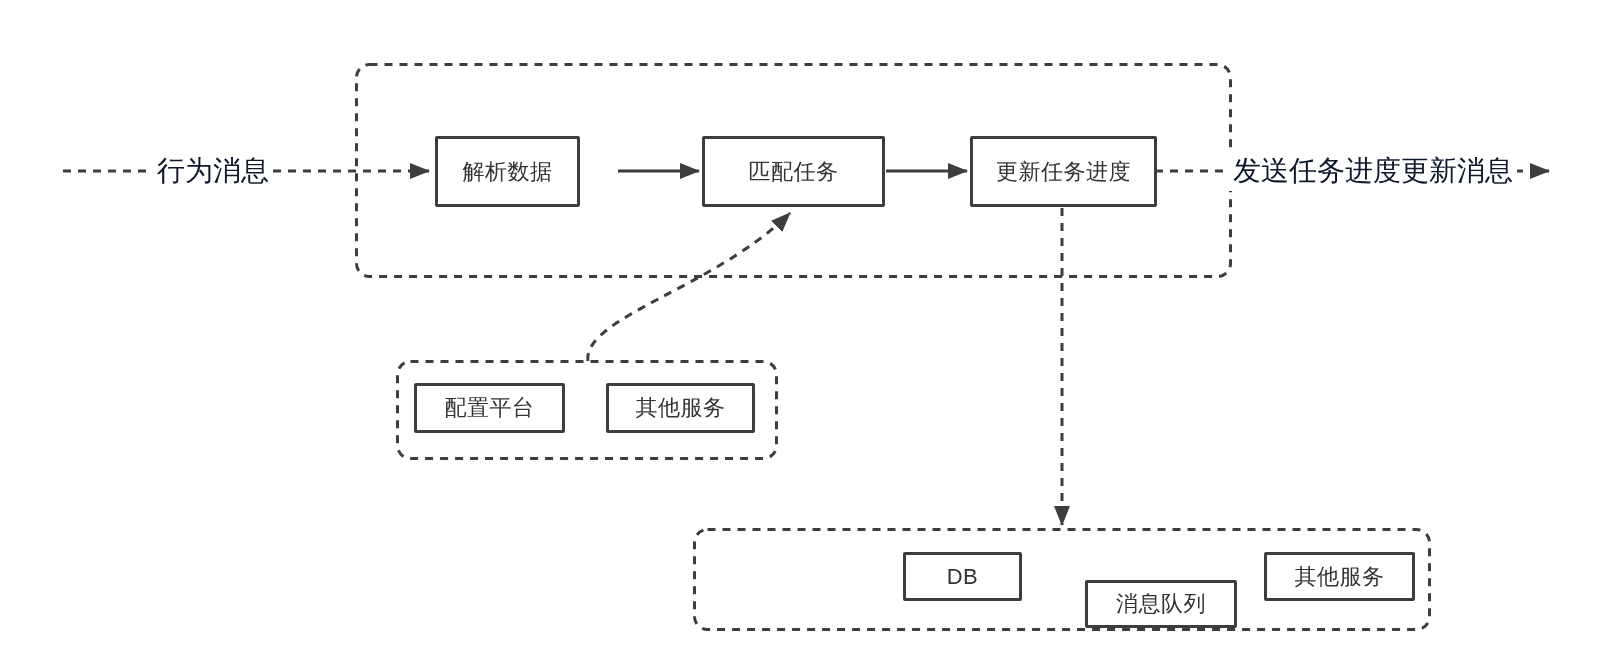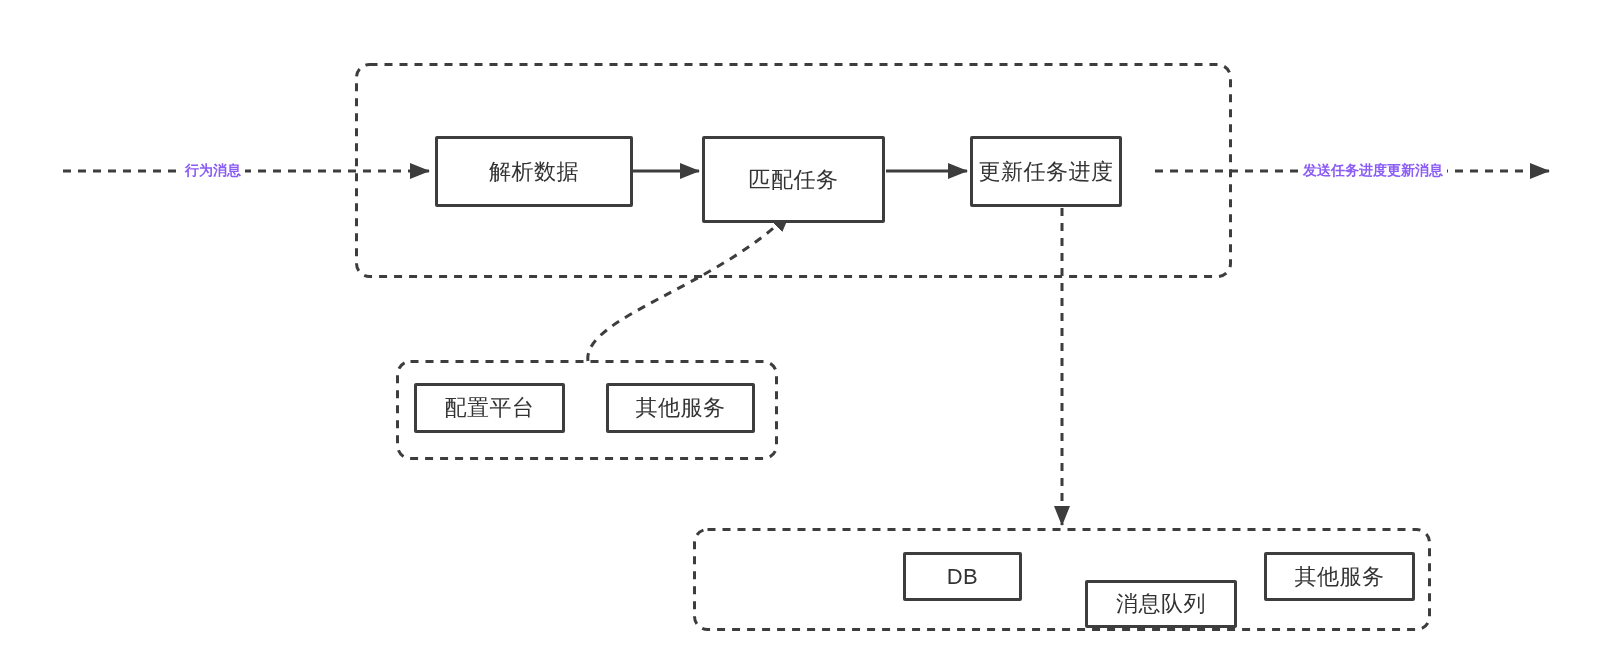--- a/index.html
+++ b/index.html
@@ -41,24 +41,23 @@
     box-sizing: border-box;
     white-space: nowrap;
     letter-spacing: 0.5px;
   }
   .edge-label {
     position: absolute;
     z-index: 3;
     transform: translate(-50%, -50%);
     background: #ffffff;
     padding: 1px 4px;
-    font-size: 14px;
-    color: #8b5cf6;
+    font-size: 28px;
+    color: #0f172a;
     white-space: nowrap;
-    font-weight: bold;
   }
 </style>
 </head>
 <body>
 
 <div class="canvas">
 
   <svg class="wires" viewBox="0 0 1612 672" xmlns="http://www.w3.org/2000/svg">
     <defs>
       <marker id="arrow" viewBox="0 0 20 16" markerWidth="20" markerHeight="16" refX="19" refY="8" orient="auto" markerUnits="userSpaceOnUse">
@@ -76,27 +75,27 @@
     <path d="M886,171 L967,171" fill="none" stroke="#3d3d3d" stroke-width="3" marker-end="url(#arrow)"></path>
 
     <path d="M1155,171 L1549,171" fill="none" stroke="#3d3d3d" stroke-width="3" stroke-dasharray="8 7" marker-end="url(#arrow)"></path>
 
     <path d="M1062,208 L1062,525" fill="none" stroke="#3d3d3d" stroke-width="3" stroke-dasharray="8 7" marker-end="url(#arrow)"></path>
 
     <path d="M588,361 C582,318 716,287 790,213" fill="none" stroke="#3d3d3d" stroke-width="3" stroke-dasharray="8 7" marker-end="url(#arrow)"></path>
   </svg>
 
   <div class="group" style="left:355px; top:63px; width:877px; height:214px;">
-    <div class="node" style="left:80px; top:73px; width:198px; height:71px;justify-content:center;">
+    <div class="node" style="left:80px; top:73px; width:145px; height:71px;justify-content:center;">
       <span>解析数据</span>
     </div>
-    <div class="node" style="left:347px; top:73px; width:183px; height:87px;">
+    <div class="node" style="left:347px; top:73px; width:183px; height:71px;">
       <span>匹配任务</span>
     </div>
-    <div class="node" style="left:615px; top:73px; width:152px; height:71px;">
+    <div class="node" style="left:615px; top:73px; width:187px; height:71px;">
       <span>更新任务进度</span>
     </div>
   </div>
 
   <div class="group" style="left:396px; top:360px; width:382px; height:100px;text-align:center;">
     <div class="node" style="left:18px; top:23px; width:151px; height:50px;">
       <span>配置平台</span>
     </div>
     <div class="node" style="left:210px; top:23px; width:149px; height:50px;">
       <span>其他服务</span>

